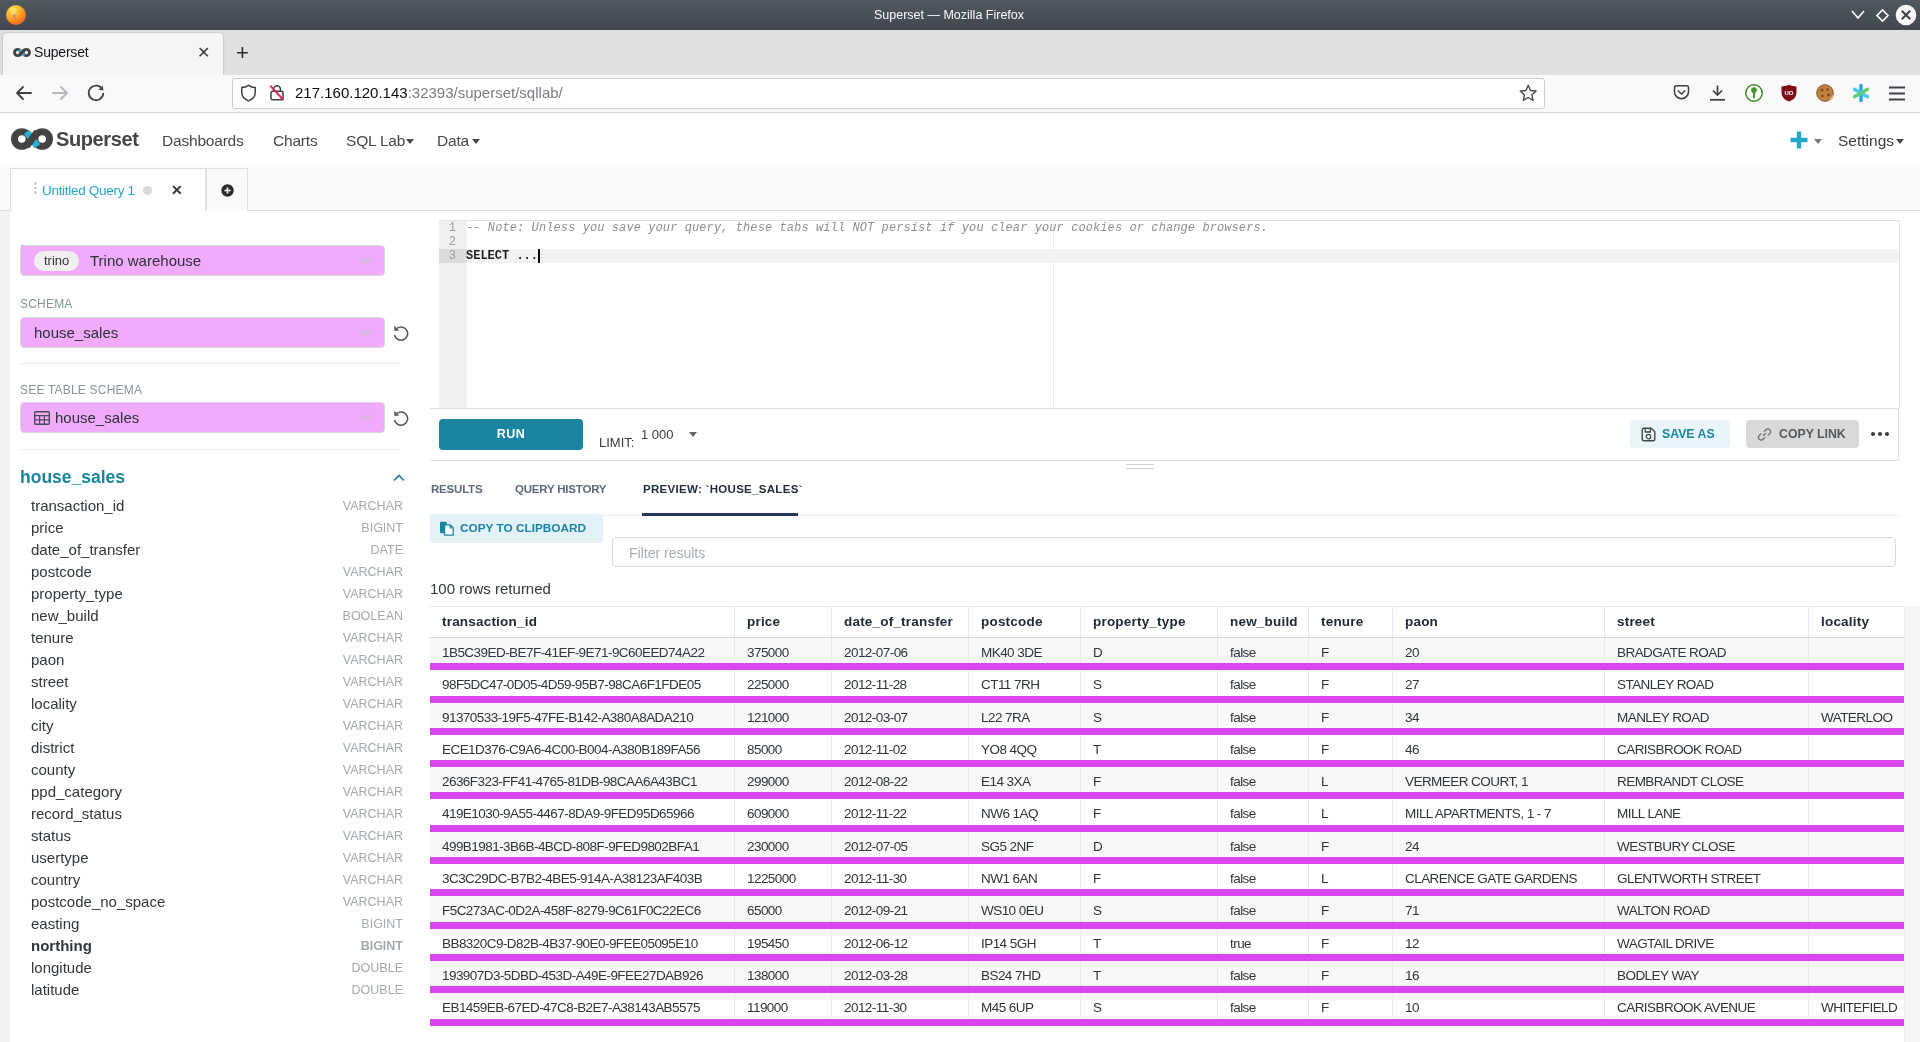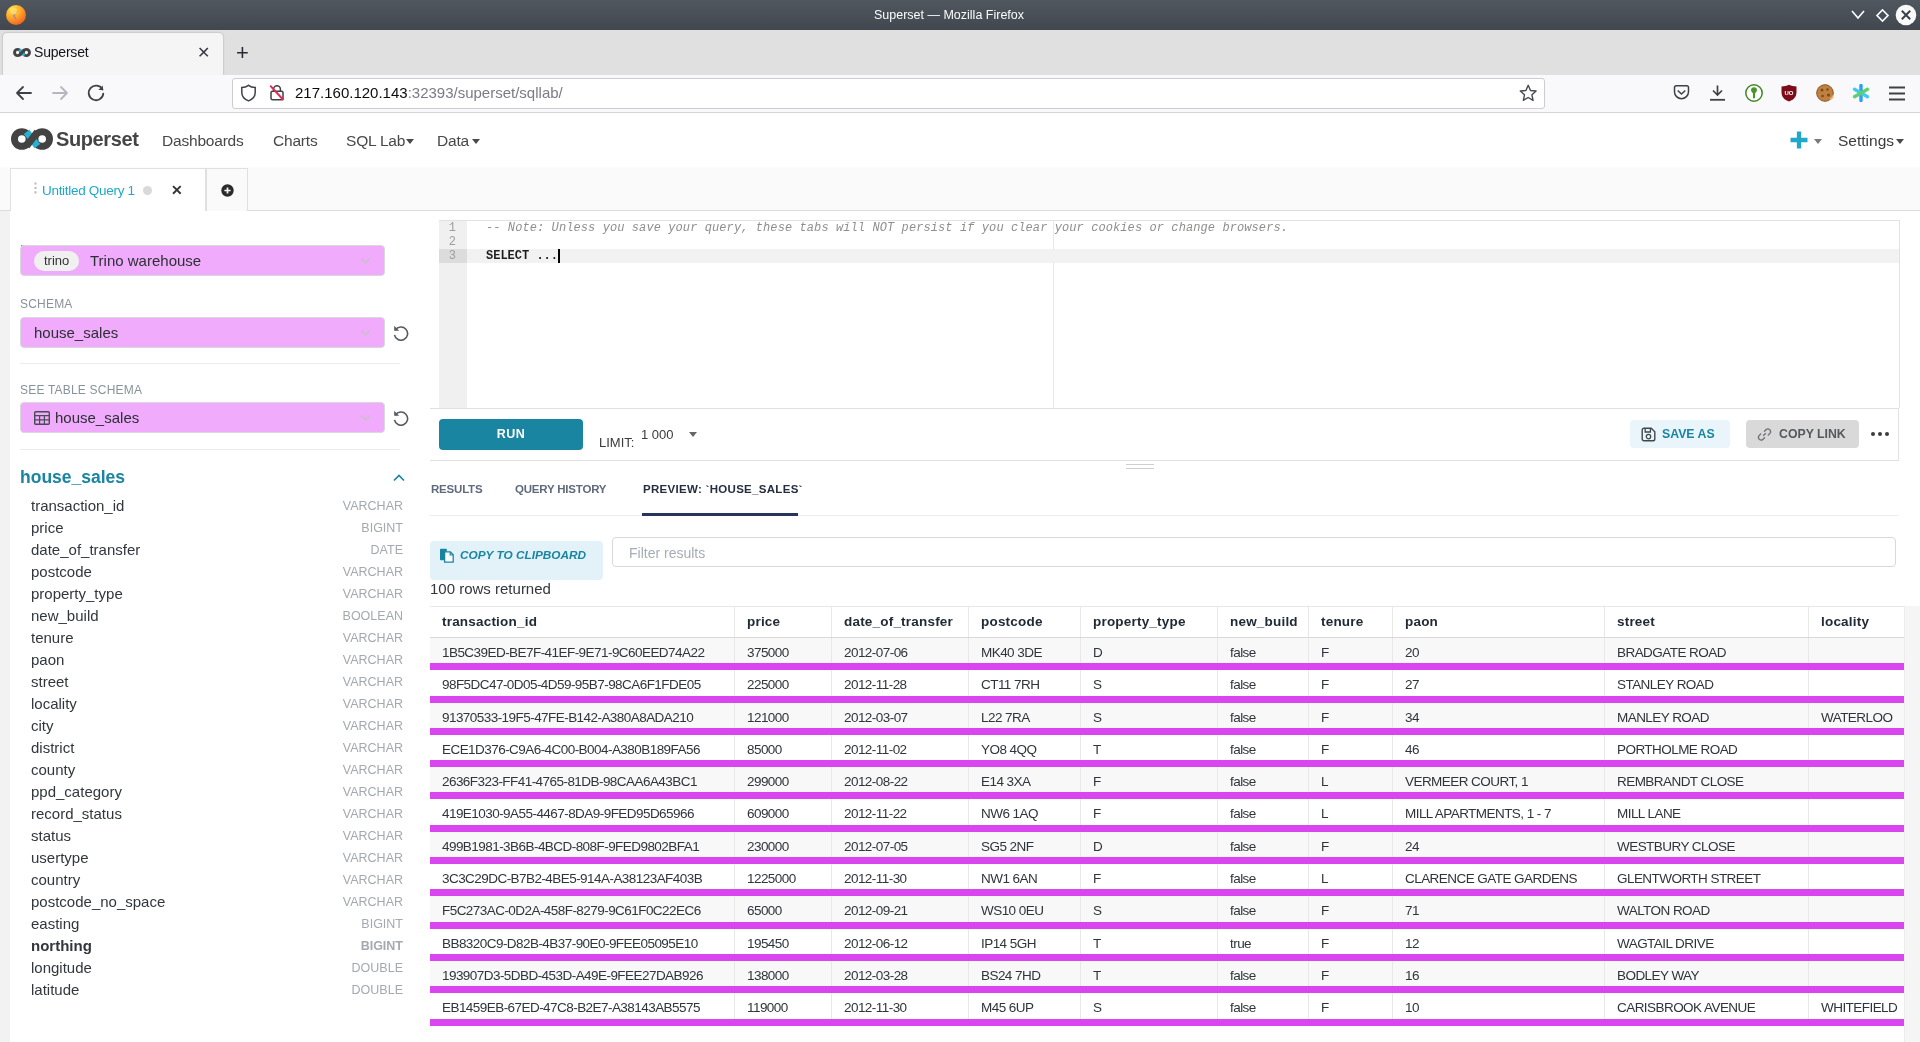--- a/index.html
+++ b/index.html
@@ -51,21 +51,21 @@
 
 
 #editor { left:430px; top:211px; width:1475px; height:197px; background:#fff; }
 #edrightline { position:absolute; left:1469px; top:9px; width:1px; height:188px; background:#e2e2e2; }
 #gutter { position:absolute; left:9px; top:10px; width:28px; height:187px; background:#f0f0f0; }
 #edtopline { position:absolute; left:9px; top:9px; width:1461px; height:1px; background:#e2e2e2; }
 .lnum { position:absolute; left:9px; width:17px; text-align:right; font-family:"Liberation Mono",monospace; font-size:12px; color:#9d9d9d; line-height:14px; }
 #activeline { position:absolute; left:37px; top:38px; width:1432px; height:14px; background:#f2f2f2; }
 #activegutter { position:absolute; left:9px; top:38px; width:28px; height:14px; background:#dcdcdc; }
 #printmargin { position:absolute; left:623px; top:9px; width:1px; height:188px; background:#e8e8e8; }
-.codeline { position:absolute; left:56px; font-family:"Liberation Mono",monospace; font-size:12px; line-height:14px; white-space:pre; }
+.codeline { position:absolute; left:36px; font-family:"Liberation Mono",monospace; font-size:12px; line-height:14px; white-space:pre; }
 #comment { color:#8e908c; font-style:italic; letter-spacing:0.09px; }
 #selectline { color:#1d1f21; font-weight:700; }
 #cursor { position:absolute; left:72px; top:0px; width:1.5px; height:14px; background:#000; }
 
 
 #toolbar { left:430px; top:408px; width:1469px; height:53px; background:#fff; border-top:1px solid #e0e0e0; border-bottom:1px solid #e0e0e0; border-right:1px solid #e2e2e2; }
 #runbtn { position:absolute; left:9px; top:10px; width:144px; height:31px; background:#1985a0; border-radius:4px; color:#fff; font-size:12.5px; font-weight:700; text-align:center; line-height:31px; letter-spacing:0.5px; }
 #limitlbl { position:absolute; left:169px; top:18px; font-size:13px; color:#3b3b3b;margin-top:8px; }
 #limitval { position:absolute; left:211px; top:18px; font-size:13px; color:#3b3b3b; }
 #limitcaret { position:absolute; left:259px; top:23px; width:0; height:0; border-left:4px solid transparent; border-right:4px solid transparent; border-top:5px solid #666; }
@@ -77,21 +77,21 @@
 #moredots i { display:inline-block; width:4px; height:4px; border-radius:50%; background:#3c3c3c; margin-right:3px; }
 .btnicon { position:absolute; left:11px; top:7px; }
 
 
 #draghandle { left:1126px; top:464px; width:28px; }
 #draghandle div { height:1px; background:#cfcfcf; margin-bottom:3px; }
 .stab { top:483px; font-size:11.5px; font-weight:700; color:#5f6a7d; letter-spacing:-0.2px; }
 #stabactive { color:#252e3e; letter-spacing:0.3px; }
 #inkbar { left:642px; top:513px; width:156px; height:3px; background:#28355a; }
 #stabline { left:430px; top:515px; width:1468px; height:1px; background:#ececec; }
-#copyclip { left:430px; top:541px; width:173px; height:39px; background:#e3f2f9; border-radius:4px; color:#1985a0; font-size:11.8px; font-weight:700; line-height:29px;font-style:italic; }
+#copyclip { left:430px; top:514px; width:173px; height:29px; background:#e3f2f9; border-radius:4px; color:#1985a0; font-size:11.8px; font-weight:700; line-height:29px; }
 #copyclip span { margin-left:30px; }
 #filterbox { left:612px; top:537px; width:1284px; height:30px; border:1px solid #d9d9d9; border-radius:4px; background:#fff; }
 #filterph { position:absolute; left:16px; top:7px; font-size:14px; color:#a6adb4; }
 #rowsreturned { left:430px; top:580px; font-size:15px; color:#31373d; }
 
 
 #rtable { left:430px; top:606px; width:1474px; }
 .trow { display:flex; height:32.3px; }
 .trow div { border-right:1px solid #e8e8e8; padding:0 0 0 12px; line-height:31px; font-size:13.5px; letter-spacing:-0.55px; color:#2f353b; white-space:nowrap; overflow:hidden; }
 .trow div:nth-child(1){width:305px;} .trow div:nth-child(2){width:97px;}
@@ -401,21 +401,21 @@
         </div>
         <div class="trow even">
           <div>ECE1D376-C9A6-4C00-B004-A380B189FA56</div>
           <div>85000</div>
           <div>2012-11-02</div>
           <div>YO8 4QQ</div>
           <div>T</div>
           <div>false</div>
           <div>F</div>
           <div>46</div>
-          <div>PORTHOLME ROAD</div>
+          <div>CARISBROOK ROAD</div>
           <div></div>
         </div>
         <div class="trow odd">
           <div>2636F323-FF41-4765-81DB-98CAA6A43BC1</div>
           <div>299000</div>
           <div>2012-08-22</div>
           <div>E14 3XA</div>
           <div>F</div>
           <div>false</div>
           <div>L</div>

